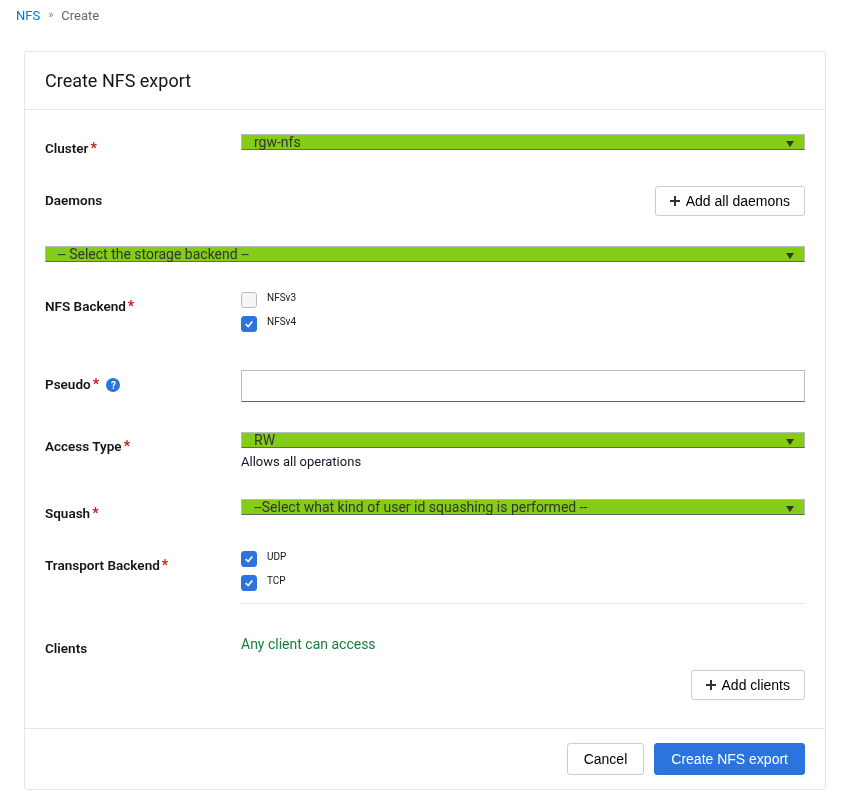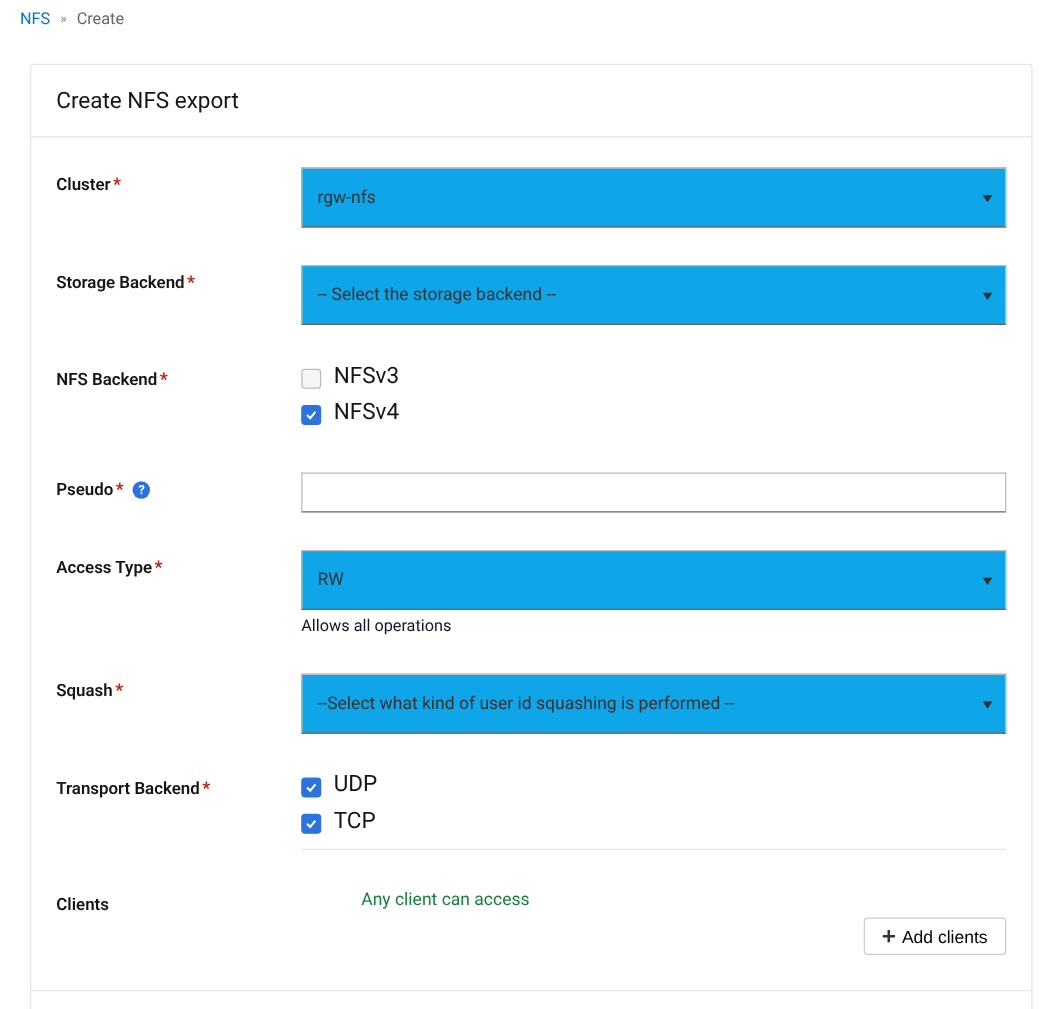--- a/index.html
+++ b/index.html
@@ -60,22 +60,22 @@
       font-size: 10px;
       font-weight: 700;
       margin-left: 4px;
       vertical-align: middle;
     }
     .select-control {
       position: relative;
       width: 100%;
       border: 1px solid #bbb;
       border-bottom: 1px solid #666;
-      background: #0ea5e9;
-      height: 48px;
+      background: #84cc16;
+      height: 16px;
       padding: 0 28px 0 12px;
       font-size: 14px;
       color: #333;
       cursor: pointer;
       display: flex;
       align-items: center;
     }
     .select-control .caret {
       position: absolute;
       right: 10px;
@@ -115,24 +115,24 @@
       background: #fff;
       border: 1px solid #ccc;
       padding: 7px 16px;
       font-size: 14px;
       border-radius: 3px;
       cursor: pointer;
     }
     .right-align { display: flex; justify-content: flex-end; }
     .checkbox-row {
       display: flex;
-      align-items: flex-end;
+      align-items: flex-start;
       gap: 10px;
       margin-bottom: 8px;
-      font-size: 18px;
+      font-size: 10px;
     }
     .cb {
       width: 16px; height: 16px;
       border-radius: 3px;
       display: inline-flex;
       align-items: center;
       justify-content: center;
       cursor: pointer;
       flex-shrink: 0;
     }
@@ -143,21 +143,21 @@
     .panel-footer {
       border-top: 1px solid #e5e5e5;
       padding: 14px 20px;
       display: flex;
       justify-content: flex-end;
       gap: 10px;
     }
     .plus-icon svg { width: 10px; height: 10px; }
     .protocol-section .input-col { padding-bottom: 0; }
     .protocol-divider { border-top: 1px solid #e5e5e5; margin-top: 12px; }
-    .clients-section { margin-bottom: 18px; gap: 48px; }
+    .clients-section { margin-bottom: 18px; }
     .clients-help { color: #15803d; font-size: 14px; padding-top: 2px; }
   </style>
 </head>
 <body>
 
 <div class="breadcrumb">
   <a href="#">NFS</a>
   <span class="sep">»</span>
   <span class="current">Create</span>
 </div>
@@ -176,25 +176,37 @@
           <span>rgw-nfs</span>
           <span class="caret">
             <svg width="8" height="6" viewBox="0 0 8 6">
                 <path d="M0 0 L8 0 L4 6 Z" fill="#333"></path>
               </svg>
           </span>
         </div>
       </div>
     </div>
 
-
-    <div class="form-row">
-      <div class="label-col">
-        <span>Storage Backend</span><span class="req">*</span>
-      </div>
+    <div class="form-row">
+      <div class="label-col">
+        <span>Daemons</span>
+      </div>
+      <div class="input-col right-align">
+        <button class="btn-secondary">
+          <span class="plus-icon">
+            <svg viewBox="0 0 10 10">
+                <path d="M4 0 H6 V4 H10 V6 H6 V10 H4 V6 H0 V4 H4 Z" fill="#333"></path>
+              </svg>
+          </span>
+          <span>Add all daemons</span>
+        </button>
+      </div>
+    </div>
+
+    <div class="form-row">
       <div class="input-col">
         <div class="select-control">
           <span>-- Select the storage backend --</span>
           <span class="caret">
             <svg width="8" height="6" viewBox="0 0 8 6">
                 <path d="M0 0 L8 0 L4 6 Z" fill="#333"></path>
               </svg>
           </span>
         </div>
       </div>
@@ -287,21 +299,21 @@
         <div class="protocol-divider"></div>
       </div>
     </div>
 
     <div class="form-row clients-section" style="margin-top:30px;">
       <div class="label-col">
         <span>Clients</span>
       </div>
       <div class="input-col">
         <div class="clients-help">Any client can access</div>
-        <div class="right-align" style="margin-top:6px;">
+        <div class="right-align" style="margin-top:18px;">
           <button class="btn-secondary">
             <span class="plus-icon">
               <svg viewBox="0 0 10 10">
                   <path d="M4 0 H6 V4 H10 V6 H6 V10 H4 V6 H0 V4 H4 Z" fill="#333"></path>
                 </svg>
             </span>
             <span>Add clients</span>
           </button>
         </div>
       </div>

